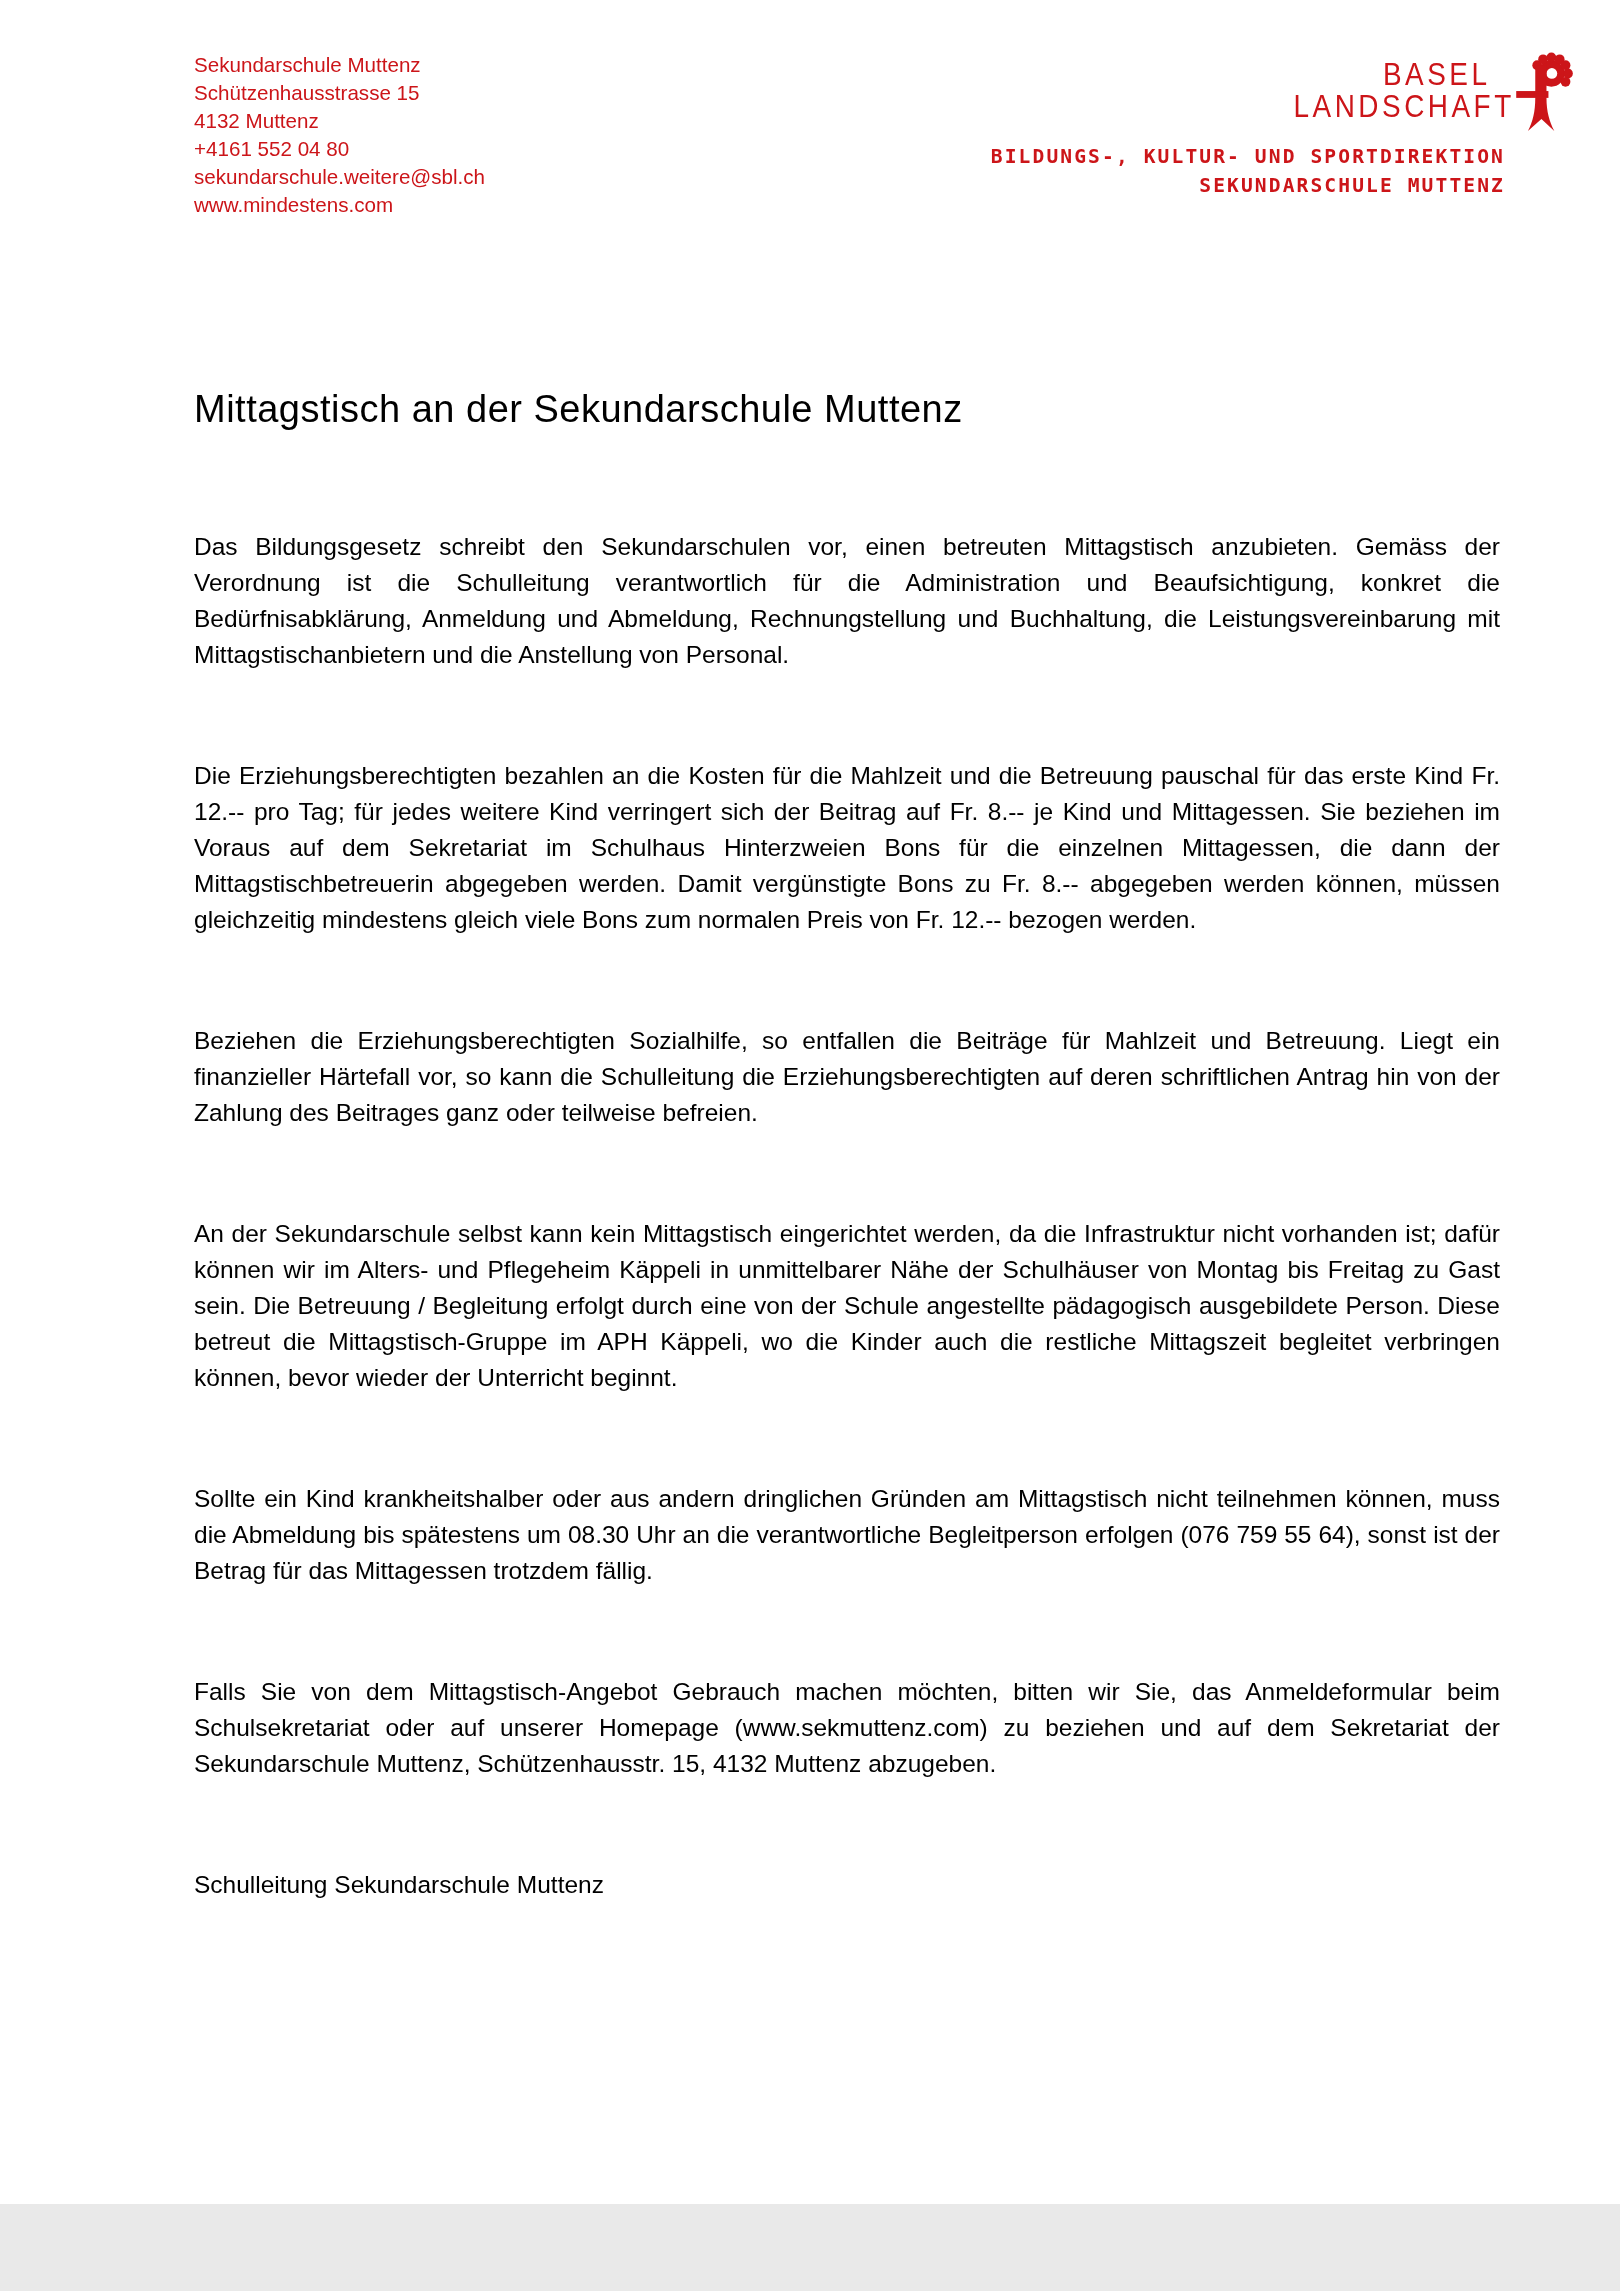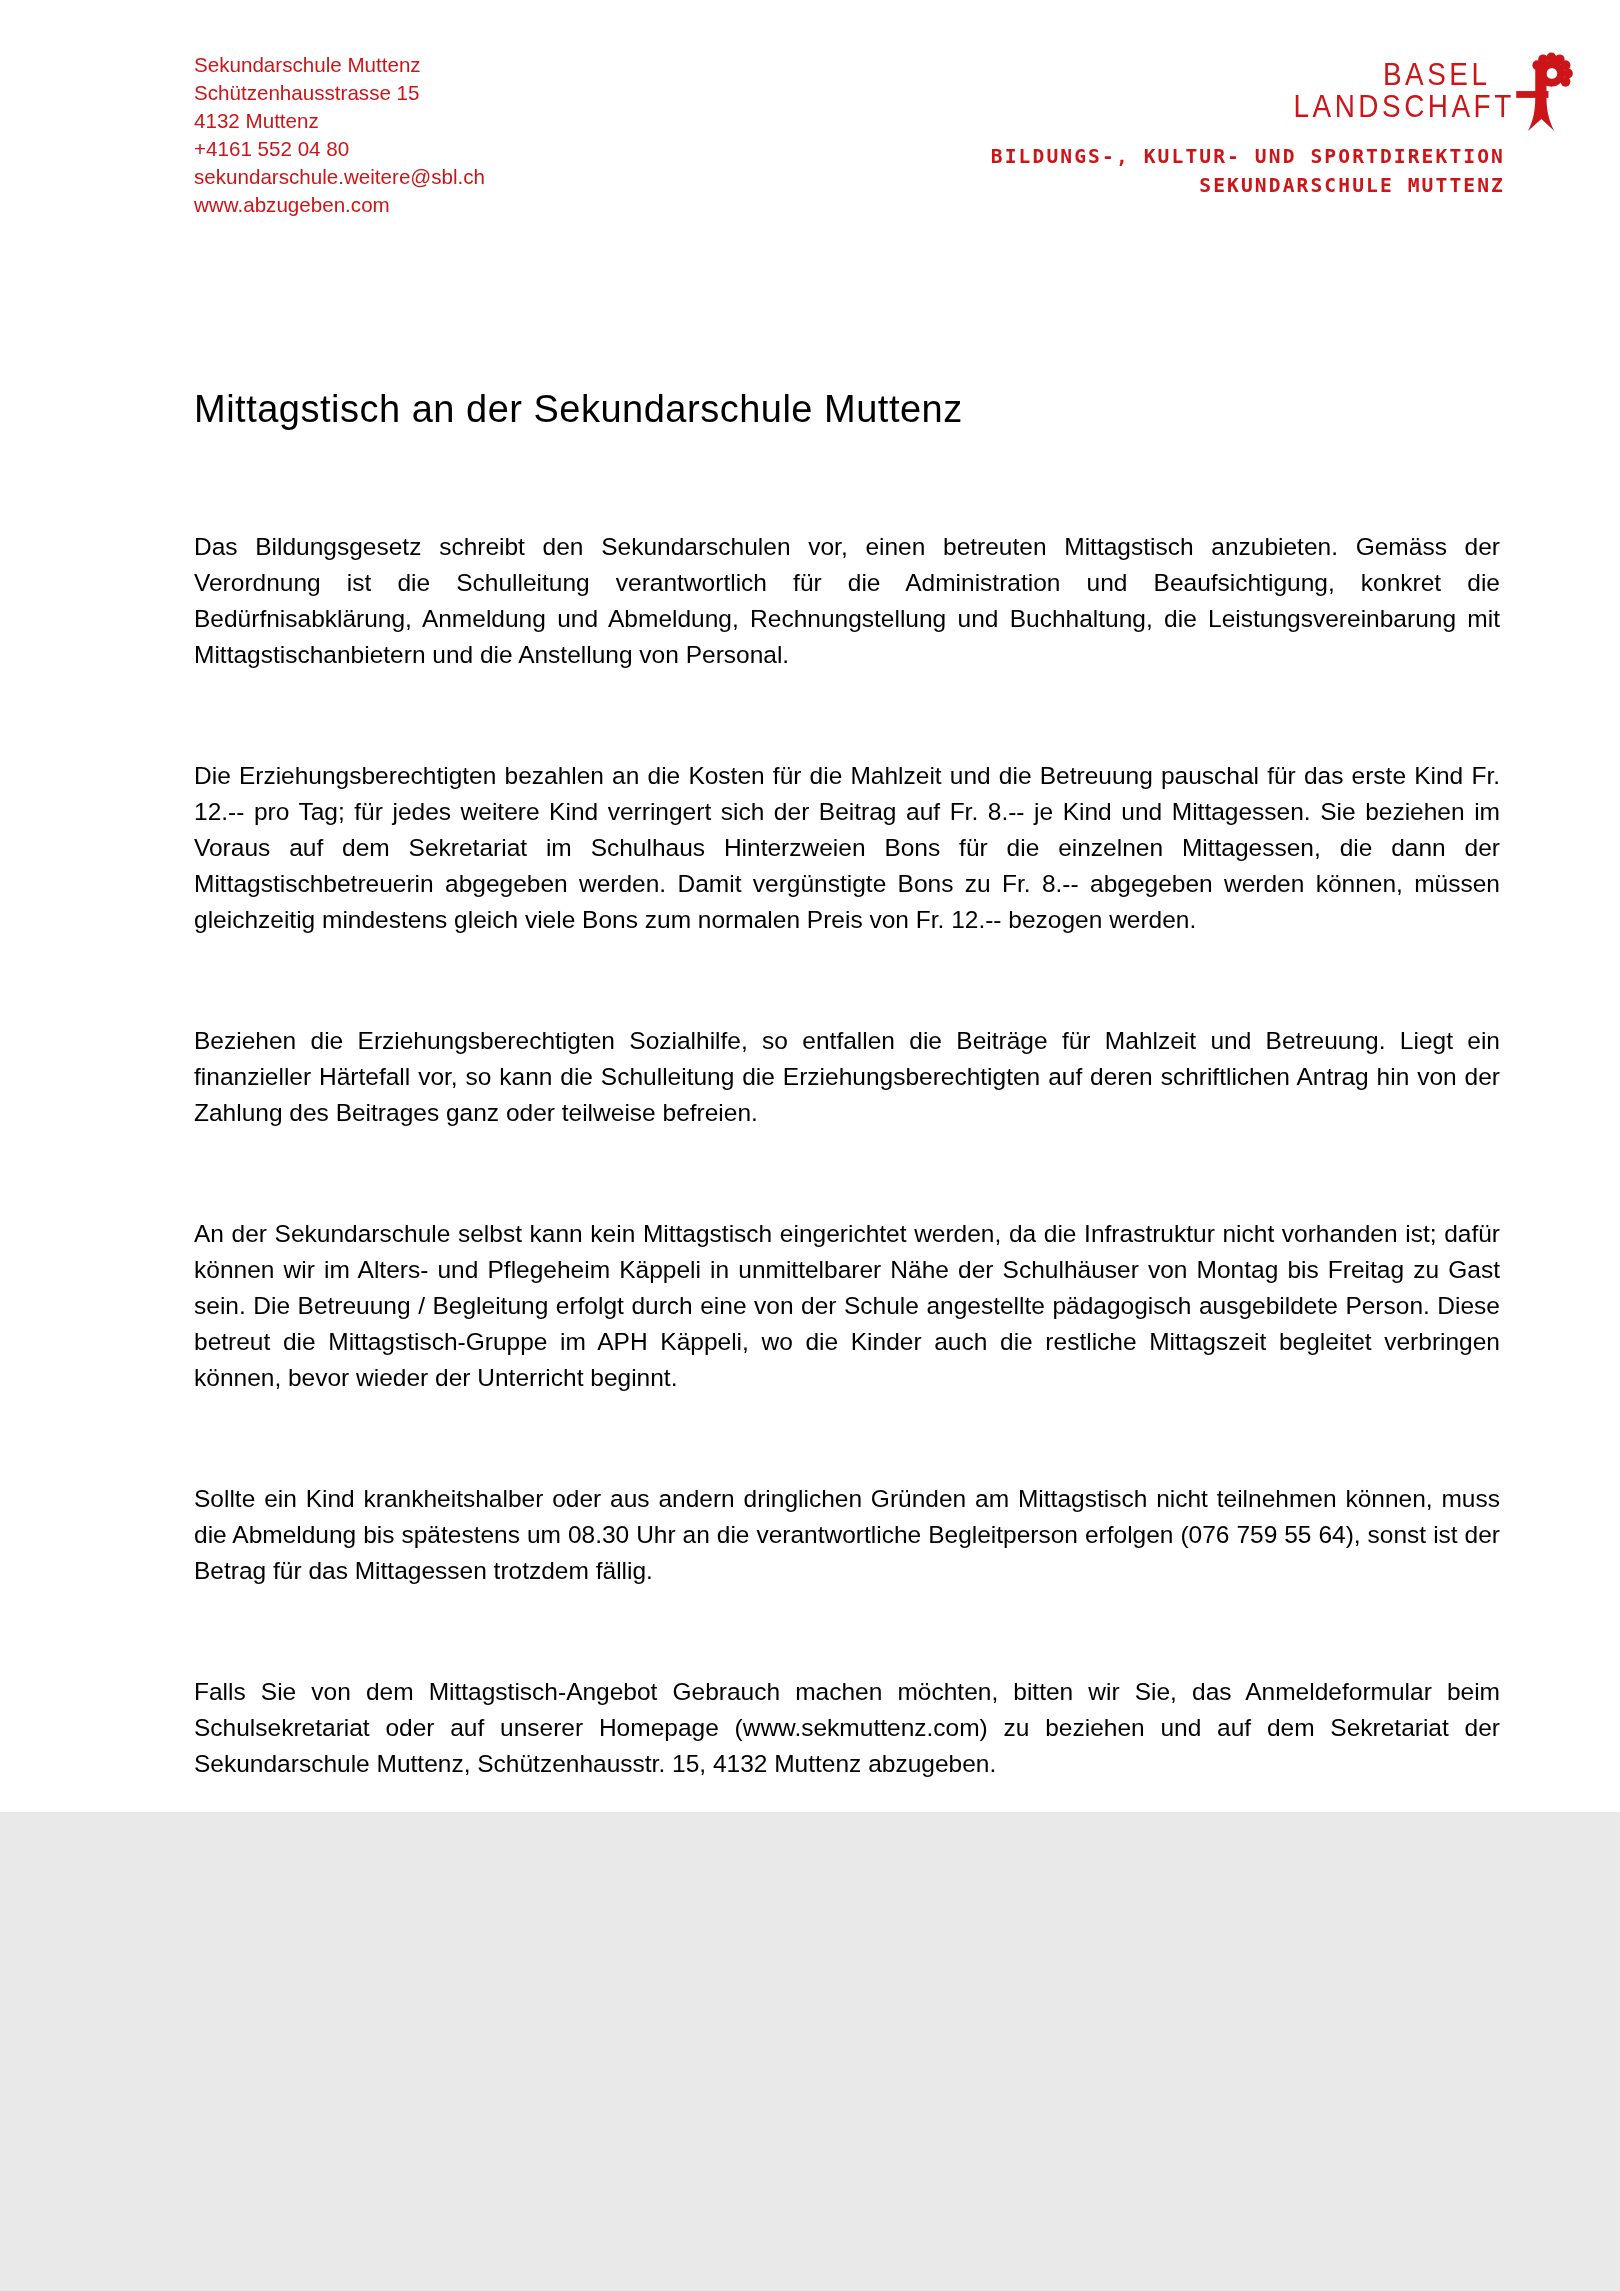--- a/index.html
+++ b/index.html
@@ -1,20 +1,20 @@
 <!DOCTYPE html>
 <html lang="de"><head>
 <meta charset="utf-8">
 <title>Mittagstisch an der Sekundarschule Muttenz</title>
 <style>
   * { margin:0; padding:0; box-sizing:border-box; }
   html,body { background:#e9e9e9; }
   .page {
     position:relative;
-    width:1620px; height:1812px;
+    width:1620px; height:2204px;
     background:#ffffff;
     overflow:hidden;
     font-family:"Liberation Sans", sans-serif;
     color:#000000;
   }
 
   
   .contact {
     position:absolute; left:194px; top:51px;
     font-size:20.6px; line-height:28px;
@@ -72,21 +72,21 @@
 <body>
 
 <div class="page">
 
   <div class="contact">
     <div>Sekundarschule Muttenz</div>
     <div>Schützenhausstrasse 15</div>
     <div>4132 Muttenz</div>
     <div>+4161 552 04 80</div>
     <div>sekundarschule.weitere@sbl.ch</div>
-    <div>www.abzugeben.com</div>
+    <div>www.mindestens.com</div>
   </div>
 
   <div class="logo">
     <div class="wordmark-row">
       <div class="wordmark">
         <div class="wm-line wm1">BASEL</div>
         <div class="wm-line wm2">LANDSCHAFT</div>
       </div>
       <svg class="crosier" viewBox="0 0 61 85" xmlns="http://www.w3.org/2000/svg" aria-hidden="true">
 

